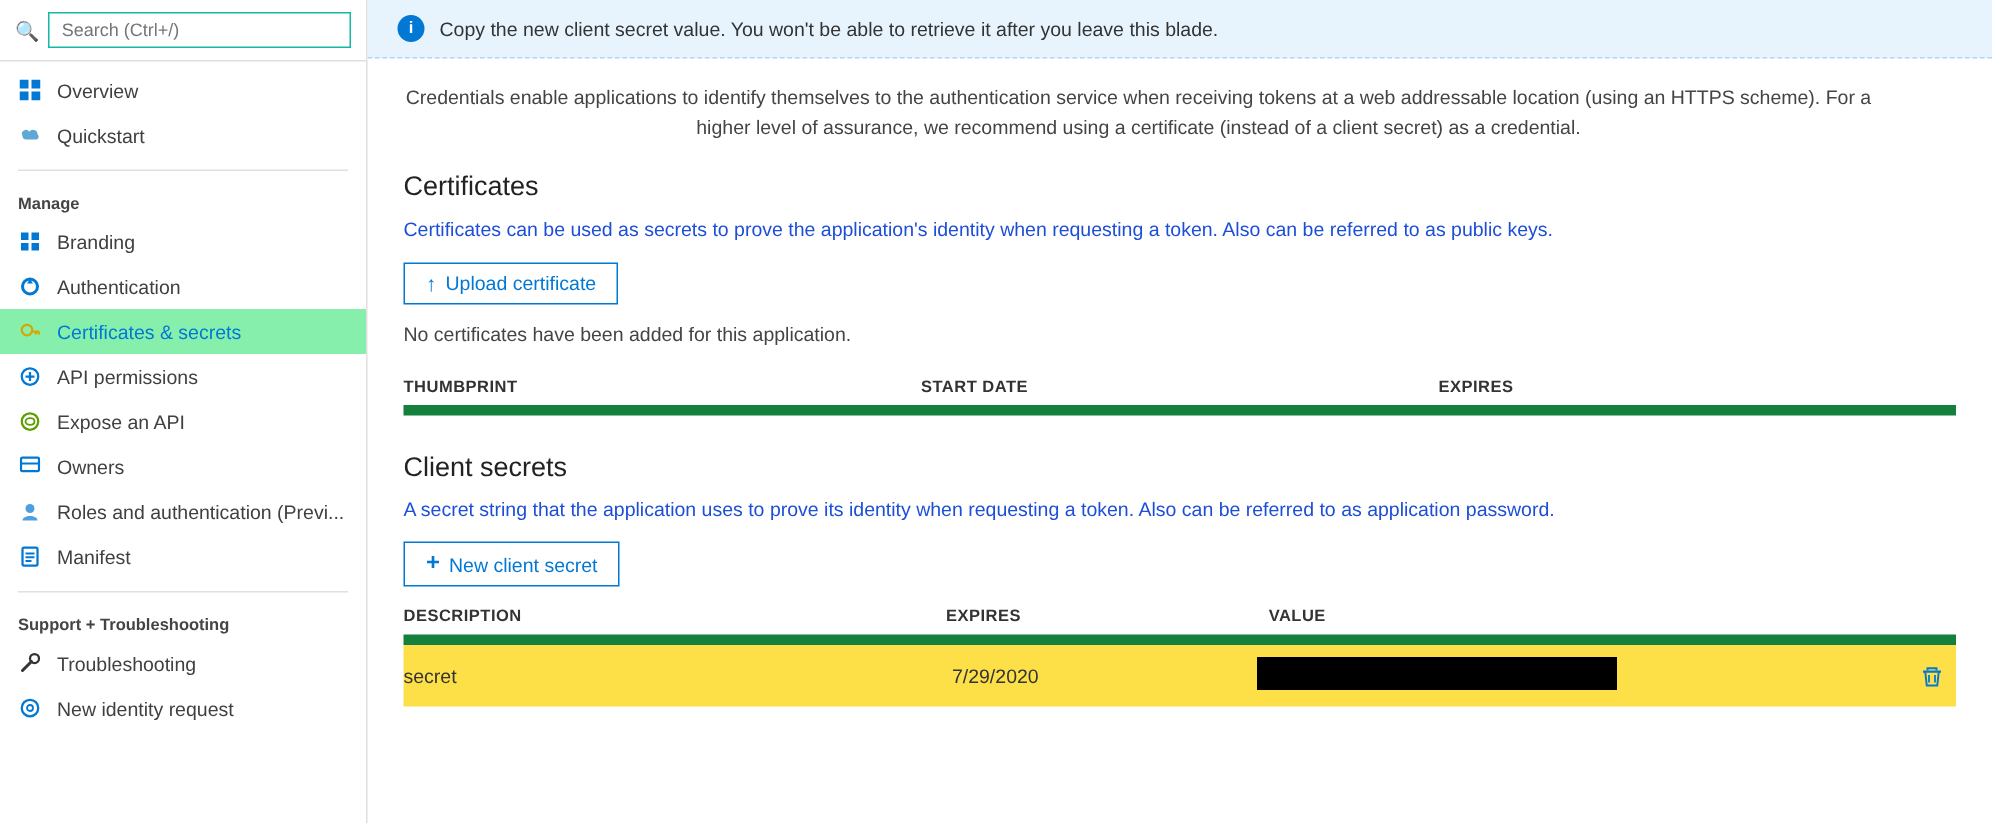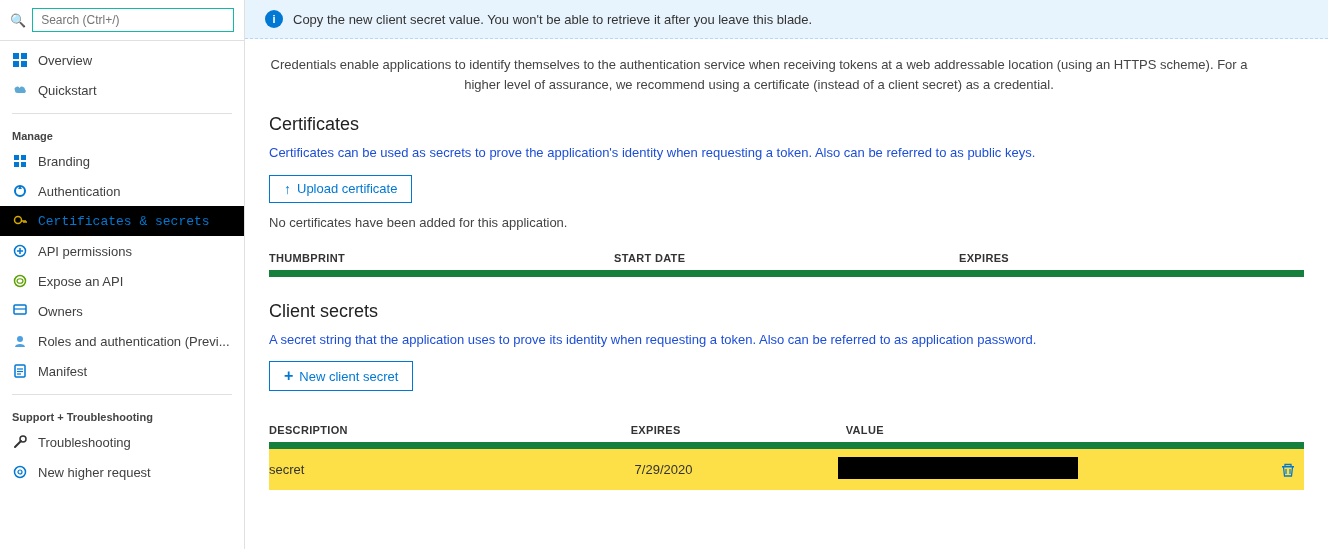--- a/index.html
+++ b/index.html
@@ -49,21 +49,21 @@
 
     .nav-item {
       display: flex;
       align-items: center;
       padding: 7px 12px;
       cursor: pointer;
       gap: 10px;
       font-size: 13px;
       color: #404040;
     }
-    .nav-item.active { background: #000000; color: #0078d4; font-family: Liberation Mono, monospace; }
+    .nav-item.active { background: #86efac; color: #0078d4; }
 
     .nav-item .icon {
       width: 16px;
       height: 16px;
       display: flex;
       align-items: center;
       justify-content: center;
       font-size: 14px;
       flex-shrink: 0;
     }
@@ -355,21 +355,21 @@
       <span>Troubleshooting</span>
     </div>
 
     <div class="nav-item">
       <span class="icon">
         <svg width="14" height="14" viewBox="0 0 14 14">
             <circle cx="7" cy="7" r="5.5" fill="none" stroke="#0078d4" stroke-width="1.5"></circle>
             <circle cx="7" cy="7" r="2" fill="none" stroke="#0078d4" stroke-width="1.2"></circle>
           </svg>
       </span>
-      <span>New higher request</span>
+      <span>New identity request</span>
     </div>
   </div>
 </div>
 
 <div class="main-content">
 
   <div class="info-banner">
     <div class="info-icon">i</div>
     <span>Copy the new client secret value. You won't be able to retrieve it after you leave this blade.</span>
   </div>
@@ -397,21 +397,21 @@
 
     <div class="secrets-section">
       <h2 class="section-title">Client secrets</h2>
       <p class="section-desc">A secret string that the application uses to prove its identity when requesting a token. Also can be referred to as application password.</p>
 
       <button class="btn-outline">
         <span style="color:#0078d4; font-size:16px; font-weight:bold;">+</span>
         <span>New client secret</span>
       </button>
 
-      <div class="table-header secrets-header" style="margin-top:27px;gap:32px;">
+      <div class="table-header secrets-header" style="margin-top:8px;gap:32px;">
         <span>DESCRIPTION</span>
         <span>EXPIRES</span>
         <span>VALUE</span>
         <span></span>
       </div>
 
       
       <div class="table-row secrets-row">
         <span>secret</span>
         <span>7/29/2020</span>

